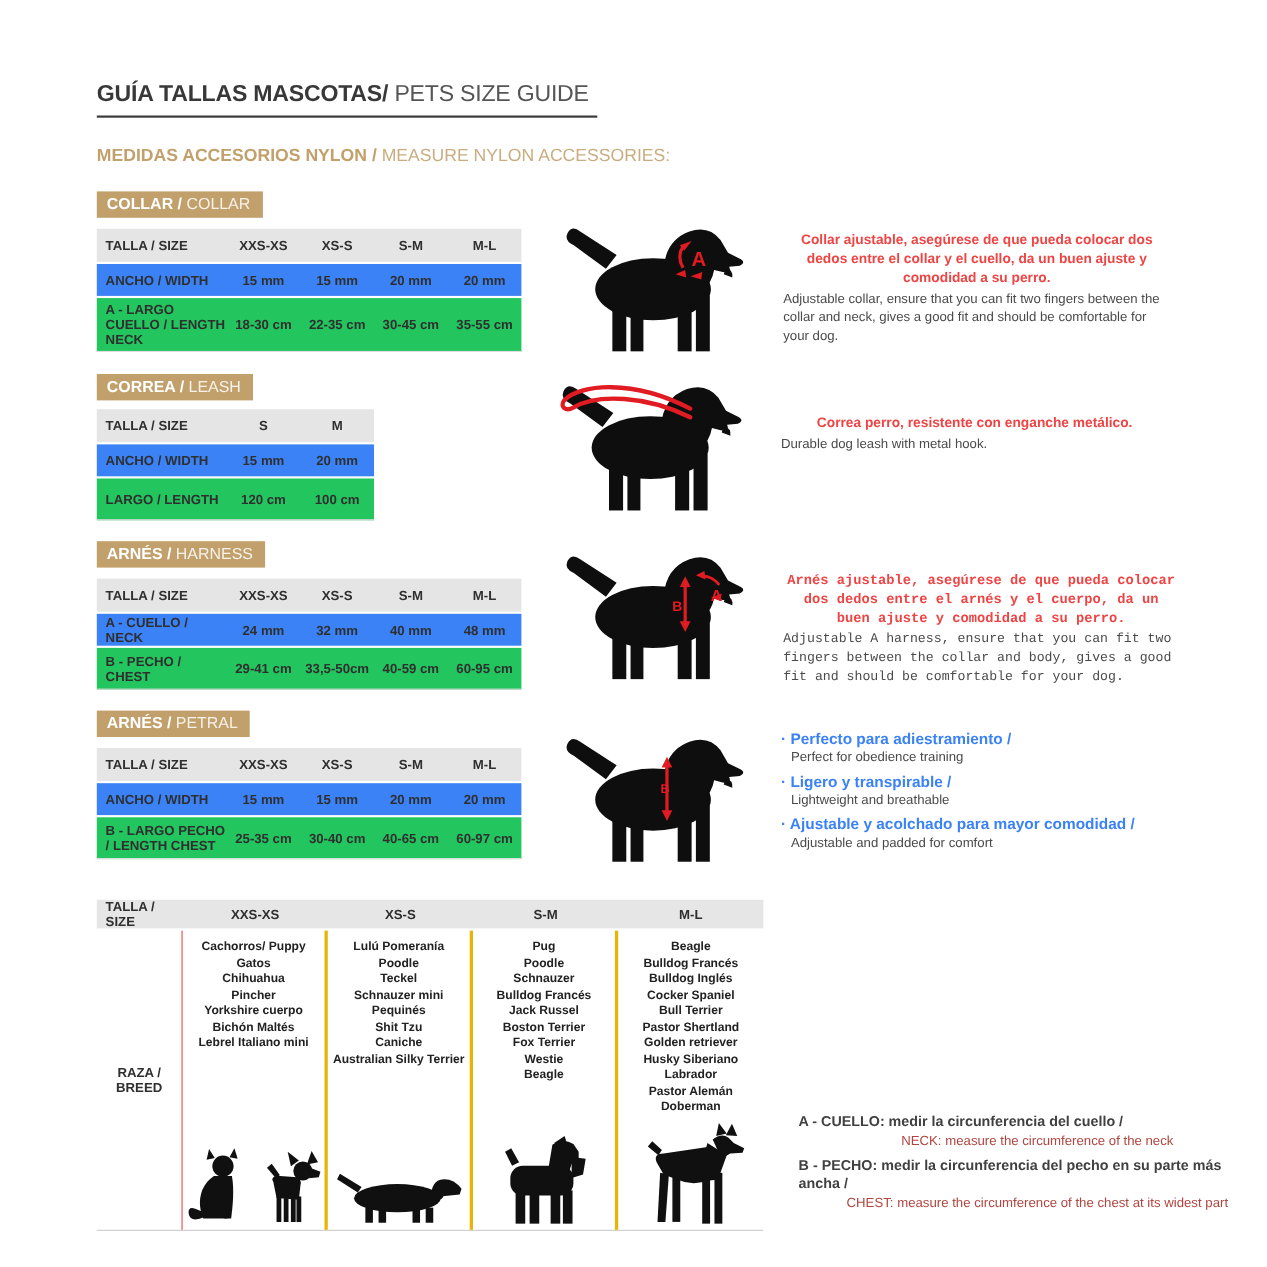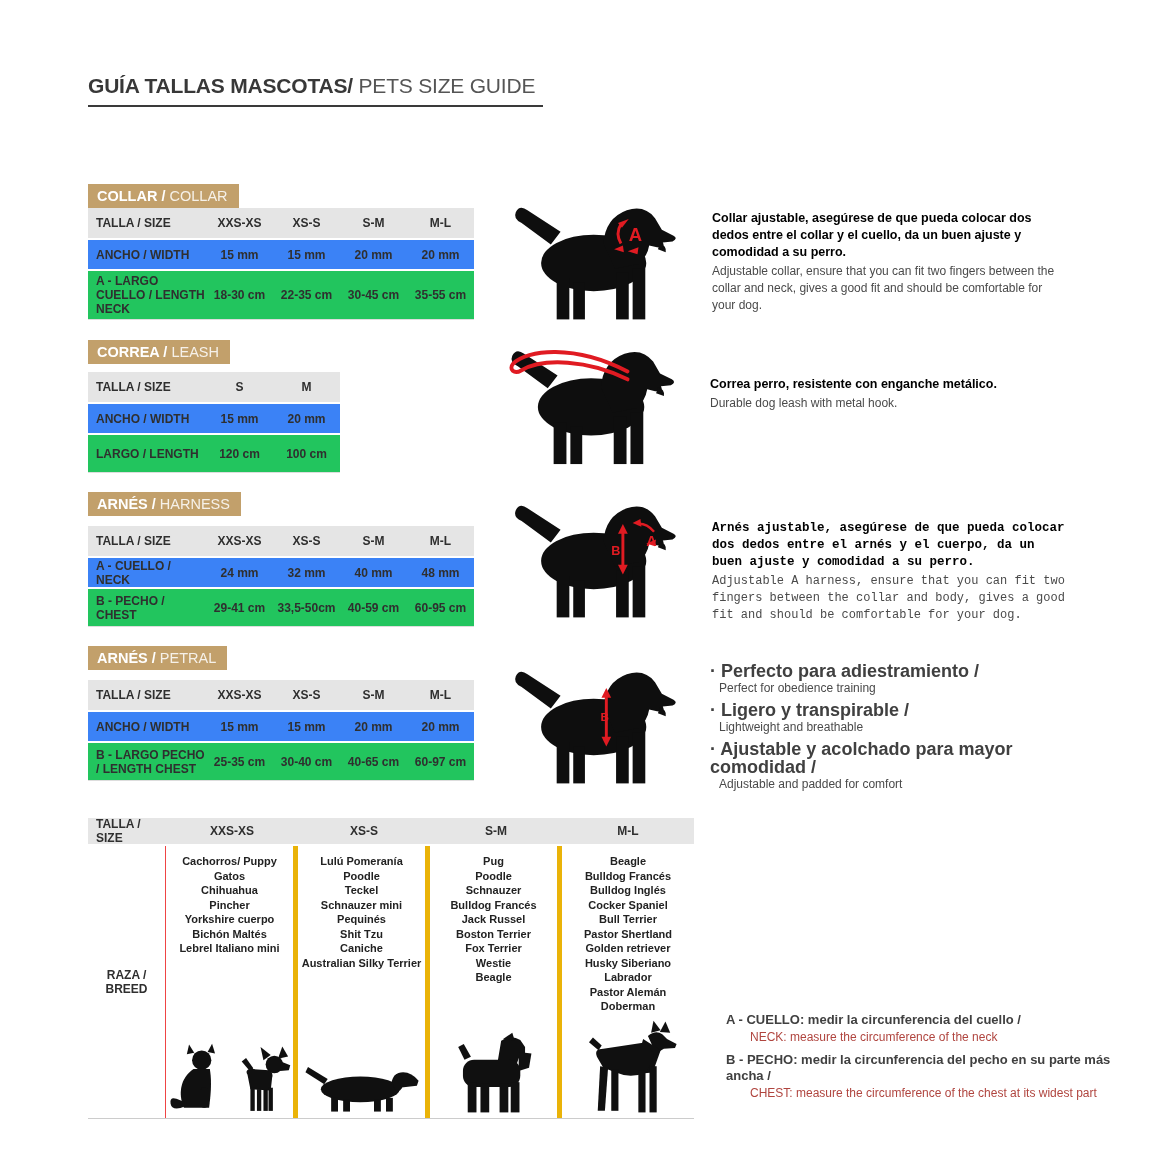--- a/index.html
+++ b/index.html
@@ -27,52 +27,52 @@
   .tcell{display:flex;align-items:center;justify-content:center;font-weight:bold;
          font-size:12px;line-height:14px;color:#2f2f2f;box-sizing:border-box;}
   .c-label{justify-content:flex-start;text-align:left;padding-left:8px;width:118px;}
   .c-val{width:67px;}
   .r-head{background:#e5e5e5;min-height:30px;}
   .r-shade{background:#3b82f6;min-height:29px;}
   .r-plain{background:#22c55e;min-height:31px;border-bottom:1px solid #ddd;padding:3px 0;}
 
   
   .desc{position:absolute;}
-  .desc-bold{font-weight:bold;font-size:12.5px;line-height:17px;color:#000000;margin:0 0 2px;}
+  .desc-bold{font-weight:bold;font-size:12.5px;line-height:17px;color:#ef4444;margin:0 0 2px;text-align:center;}
   .desc-reg{font-weight:normal;font-size:12px;line-height:17px;color:#4a4a4a;margin:0;}
-  .bullet-es{font-weight:bold;font-size:18px;line-height:18px;color:#404040;margin:0;}
+  .bullet-es{font-weight:bold;font-size:14px;line-height:18px;color:#3b82f6;margin:0;}
   .bullet-es::before{content:"· ";}
   .bullet-en{font-size:12px;line-height:17px;color:#4a4a4a;margin:0 0 4px;padding-left:9px;}
 
   
   .art{position:absolute;}
 
   
   .breed-table{position:absolute;left:88px;top:818px;width:606px;}
   .breed-head{display:flex;background:#e6e6e6;height:26px;align-items:center;
               font-weight:bold;font-size:12px;color:#2f2f2f;}
   .bh-label{width:78px;padding-left:8px;box-sizing:border-box;}
   .bh-col{width:132px;text-align:center;}
   .breed-body{display:flex;min-height:246px;background:#fff;margin-top:2px;
               border-bottom:1px solid #ccc;}
   .breed-label-col{width:78px;display:flex;align-items:center;justify-content:center;
                    font-weight:bold;font-size:12px;text-align:center;color:#2f2f2f;
                    border-right:1px solid #ef4444;box-sizing:border-box;}
-  .breed-col{width:132px;border-right:5px solid #eab308;box-sizing:border-box;display:flex;
+  .breed-col{width:132px;border-right:3px solid #eab308;box-sizing:border-box;display:flex;
              flex-direction:column;justify-content:space-between;align-items:center;
              padding:8px 2px 4px;}
   .breed-col:last-child{border-right:none;}
   .breed-item{font-weight:bold;font-size:11px;line-height:14.5px;text-align:center;color:#222;}
   .breed-art{display:flex;align-items:flex-end;gap:12px;margin-top:6px;}
 
   
   .footnotes{position:absolute;left:726px;top:1012px;width:410px;}
   .fn-bold{color:#404040;font-weight:bold;font-size:13px;line-height:16px;margin:0 0 2px;}
   .fn-reg{color:#b0453f;font-weight:normal;font-size:12px;line-height:15px;
-          margin:0 0 7px;padding-left:24px;}
+          margin:0 0 7px;padding-left:24px;text-align:center;}
 </style>
 </head>
 <body>
 
 <div class="canvas">
 
   <svg width="0" height="0" style="position:absolute" aria-hidden="true">
     <defs>
       <g id="dog-shape" fill="#0e0e0e">
         <path d="M20 14 Q12 8 8 16 Q5 23 14 27 L44 49 54 36 Z"></path>
@@ -83,22 +83,25 @@
         <rect x="128" y="74" width="13" height="52"></rect>
         <rect x="50" y="84" width="13" height="42"></rect>
         <rect x="67" y="88" width="12" height="38"></rect>
       </g>
     </defs>
   </svg>
 
   <div class="title">
     <span class="es">GUÍA TALLAS MASCOTAS/</span><span class="en"> PETS SIZE GUIDE</span>
   </div>
-
-  <div class="badge" style="left:88px;top:184px;text-align:center;">
+  <div class="subtitle">
+    <span class="es">MEDIDAS ACCESORIOS NYLON / </span><span class="en">MEASURE NYLON ACCESSORIES:</span>
+  </div>
+
+  <div class="badge" style="left:88px;top:174px;text-align:center;">
     <span class="es">COLLAR / </span><span class="en">COLLAR</span>
   </div>
   <div class="dtable" style="left:88px;top:208px;">
       <div class="trow r-head">
         <div class="tcell c-label">TALLA / SIZE</div>
         <div class="tcell c-val">XXS-XS</div>
         <div class="tcell c-val">XS-S</div>
         <div class="tcell c-val">S-M</div>
         <div class="tcell c-val">M-L</div>
       </div>

